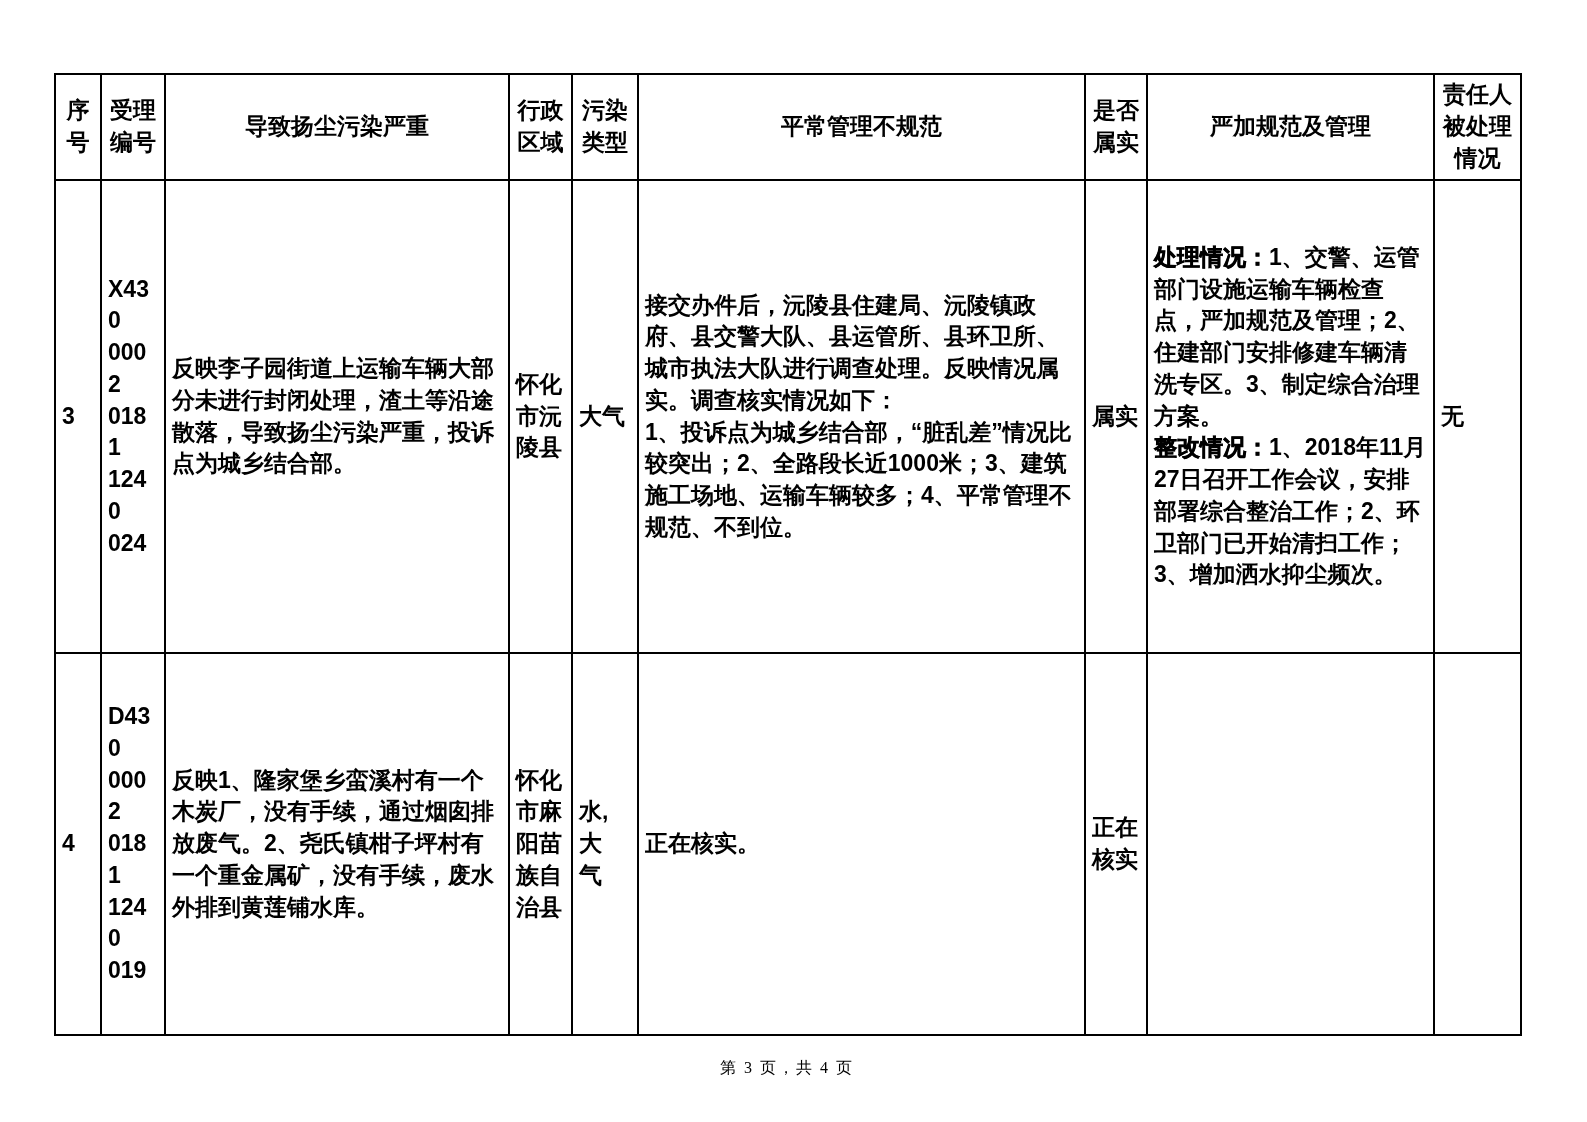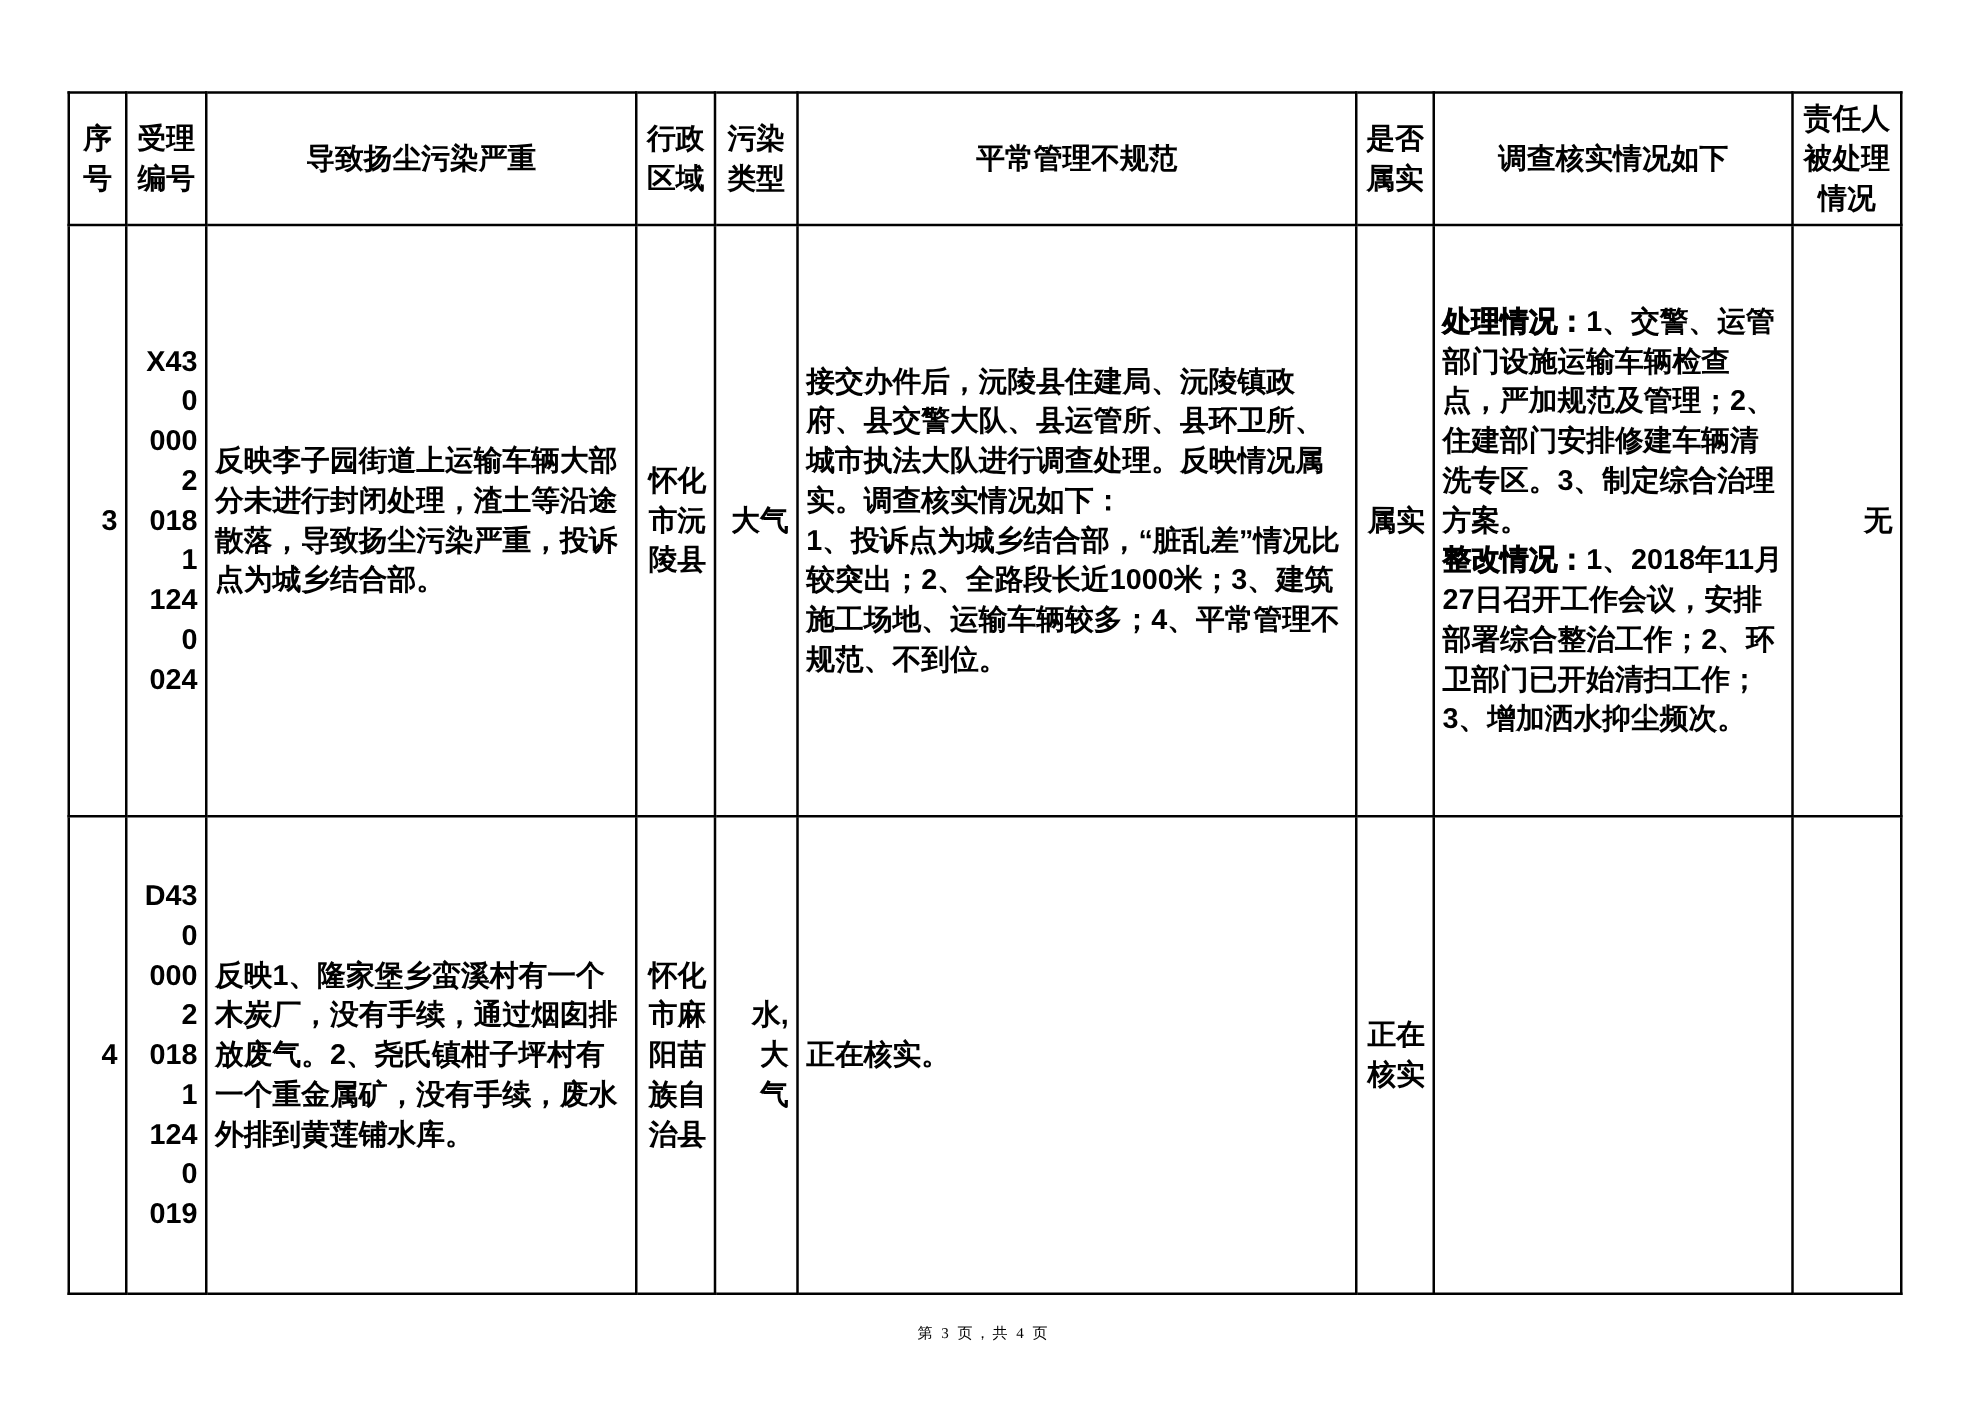--- a/index.html
+++ b/index.html
@@ -29,33 +29,33 @@
     word-break: break-all;
   }
   .report-table th {
     text-align: center;
     white-space: pre-line;
     font-weight: bold;
   }
   tr.hdr   { height: 106px; }
   tr.row-a { height: 473px; }
   tr.row-b { height: 382px; }
-  .ta-c { text-align: right; }
+  .ta-c { text-align: left; }
   .ta-l { text-align: left; margin-top: 29px; }
   .pre  { white-space: pre-line; }
   .tight { padding-left: 1px; padding-right: 1px; }
   td p { margin: 0; }
   .lbl { font-weight: bold; -webkit-text-stroke: 0.6px #000; }
   .footer {
     position: absolute;
     left: 54px; top: 1058px;
     width: 1466px;
     text-align: center;
     font-family: "Liberation Serif", serif;
-    font-size: 12px;
+    font-size: 16px;
     font-weight: normal;
     letter-spacing: 2px;
   }
 </style>
 </head>
 <body>
 
 <table class="report-table">
   <colgroup>
     <col style="width:46px">
@@ -75,21 +75,21 @@
       <th>受理
 编号</th>
       <th>导致扬尘污染严重</th>
       <th>行政
 区域</th>
       <th>污染
 类型</th>
       <th>平常管理不规范</th>
       <th>是否
 属实</th>
-      <th>调查核实情况如下</th>
+      <th>严加规范及管理</th>
       <th>责任人
 被处理
 情况</th>
     </tr>
   </thead>
   <tbody>
     <tr class="row-a">
       <td class="ta-c">3</td>
       <td class="ta-c pre tight">X430
 0002

